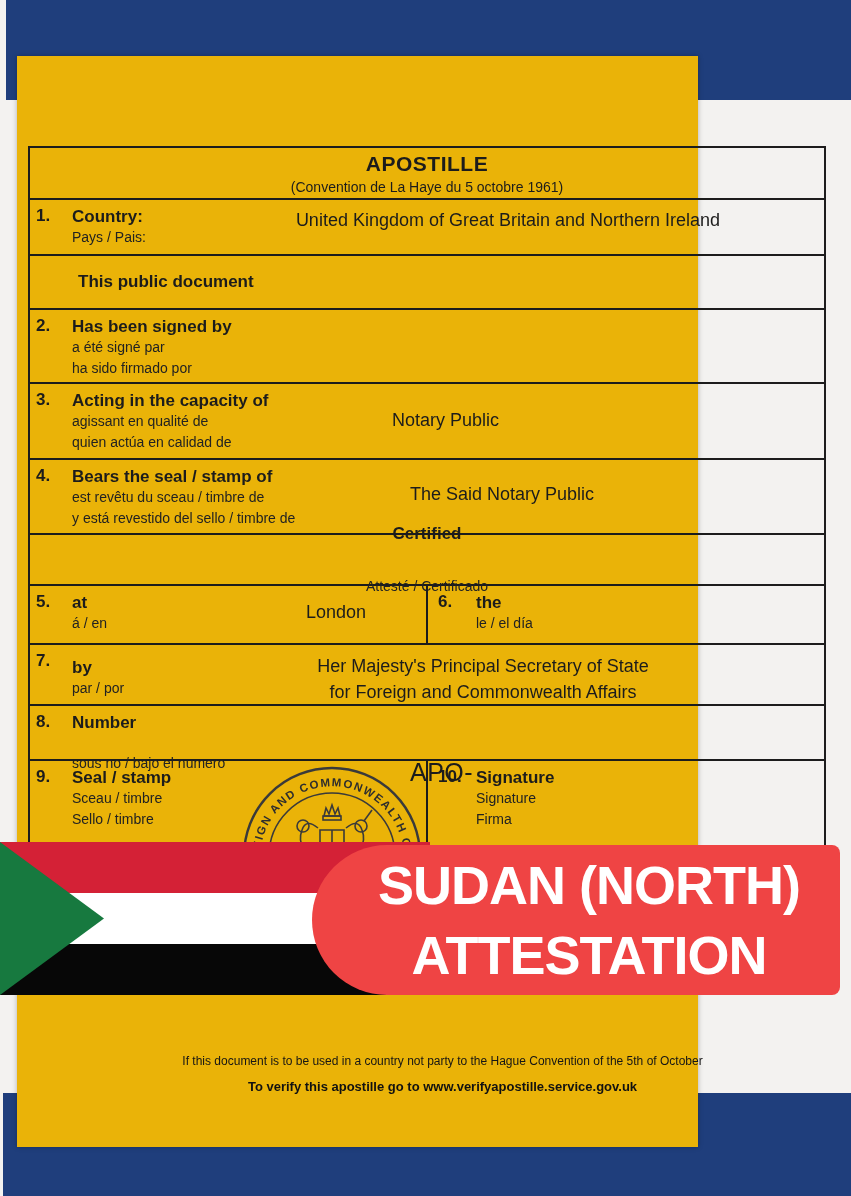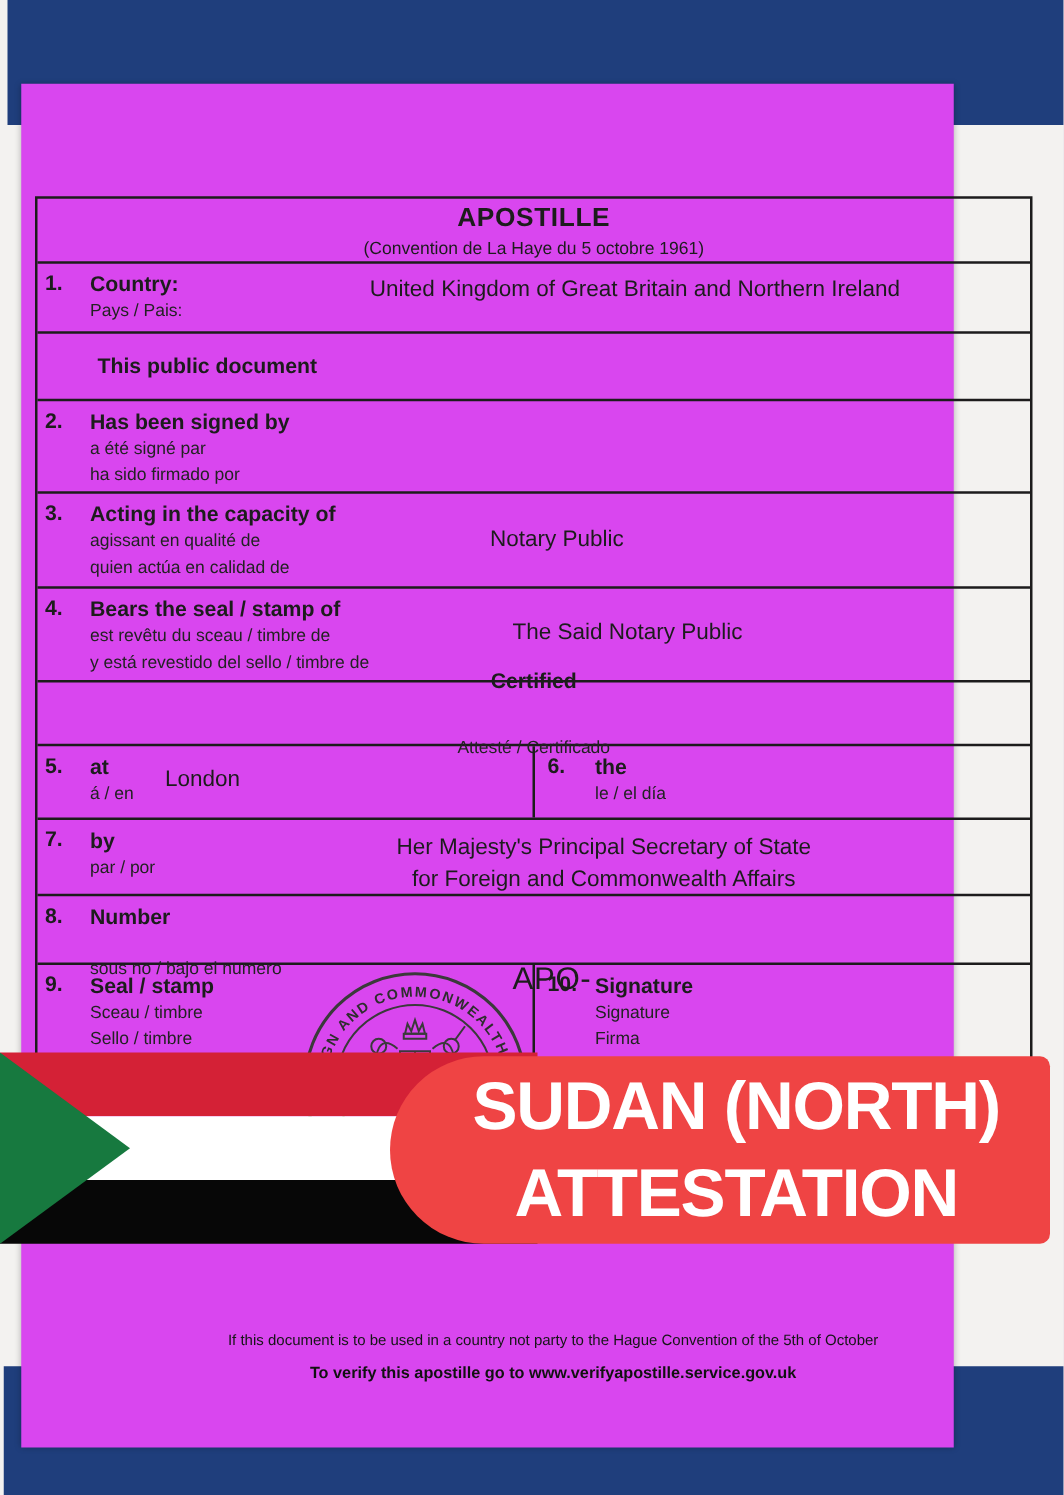--- a/index.html
+++ b/index.html
@@ -2,21 +2,21 @@
 <html><head>
 <meta charset="utf-8">
 <style>
   html,body{margin:0;padding:0;background:#e9e8e6;}
   .stage{position:relative;width:851px;height:1196px;background:#f3f2f0;overflow:hidden;
          font-family:"Liberation Sans","DejaVu Sans",sans-serif;color:#1c1c1c;}
   
   .band-top{position:absolute;left:6px;top:0;right:0;height:100px;background:#1f3e7c;z-index:1;}
   .band-bottom{position:absolute;left:3px;top:1093px;right:0;bottom:0;background:#1f3e7c;z-index:1;}
   
-  .page{position:absolute;left:17px;top:67px;width:746px;height:1091px;background:#d946ef;
+  .page{position:absolute;left:17px;top:56px;width:681px;height:1091px;background:#eab308;
         box-shadow:0 0 5px rgba(0,0,0,.28);z-index:2;}
   
   .apostille{position:absolute;left:11px;top:90px;width:794px;border:2px solid #1c1c1c;}
   .row{border-bottom:2px solid #1c1c1c;display:flex;box-sizing:border-box;}
   .row:last-child{border-bottom:none;}
   .num{width:42px;flex:0 0 42px;font-weight:bold;font-size:17px;padding:6px 0 0 6px;box-sizing:border-box;}
   .lblcol{display:flex;flex-direction:column;padding-top:6px;}
   .lbl{font-weight:bold;font-size:17px;line-height:1.25;}
   .sub{font-size:14px;line-height:1.45;color:#222;}
   .val{font-size:18px;}
@@ -28,21 +28,21 @@
   .r-pubdoc{height:54px;flex-direction:column;padding-left:48px;justify-content:center;}
   .r-signed{height:74px;}
   .r-capacity{height:76px;}
   .r-capacity .valwrap{flex:1;padding:26px 0 0 70px;}
   .r-seal4{height:75px;}
   .r-seal4 .valwrap{flex:1;padding:24px 0 0 58px;}
   .r-cert{height:51px;flex-direction:column;align-items:center;justify-content:center;text-align:center;gap:32px;}
   .r-56{height:59px;padding:0;}
   .cell-5{width:398px;flex:0 0 398px;border-right:2px solid #1c1c1c;display:flex;box-sizing:border-box;}
   .cell-6{flex:1;display:flex;}
-  .cell-5 .valwrap{flex:1;text-align:left;padding:16px 60px 16px 0;}
+  .cell-5 .valwrap{flex:1;text-align:right;padding:16px 60px 16px 0;}
   .r-7{height:61px;}
   .r-7 .valwrap{flex:1;text-align:center;padding:8px 40px 0 0;line-height:1.45;}
   .r-8{height:55px;}
   .r-8 .valwrap{flex:1;padding:10px 0 0 58px;font-size:25px;letter-spacing:.5px;margin-top:42px;}
   .r-910{height:152px;border-bottom:none;padding:0;}
   .cell-9{width:398px;flex:0 0 398px;border-right:2px solid #1c1c1c;display:flex;box-sizing:border-box;}
   .cell-10{flex:1;display:flex;}
   .cell-10 .num{padding-left:10px;width:48px;flex-basis:48px;}
   
   .seal{position:absolute;left:223px;top:708px;z-index:3;}
@@ -141,21 +141,21 @@
           <div class="num" style="padding-left:10px;width:48px;flex-basis:48px;">6.</div>
           <div class="lblcol">
             <div class="lbl">the</div>
             <div class="sub">le / el día</div>
           </div>
         </div>
       </div>
 
       <div class="row r-7">
         <div class="num">7.</div>
-        <div class="lblcol" style="width:110px;">
+        <div class="lblcol" style="width:110px;justify-content:center;">
           <div class="lbl">by</div>
           <div class="sub">par / por</div>
         </div>
         <div class="valwrap val">
           <div>Her Majesty's Principal Secretary of State</div>
           <div>for Foreign and Commonwealth Affairs</div>
         </div>
       </div>
 
       <div class="row r-8">

